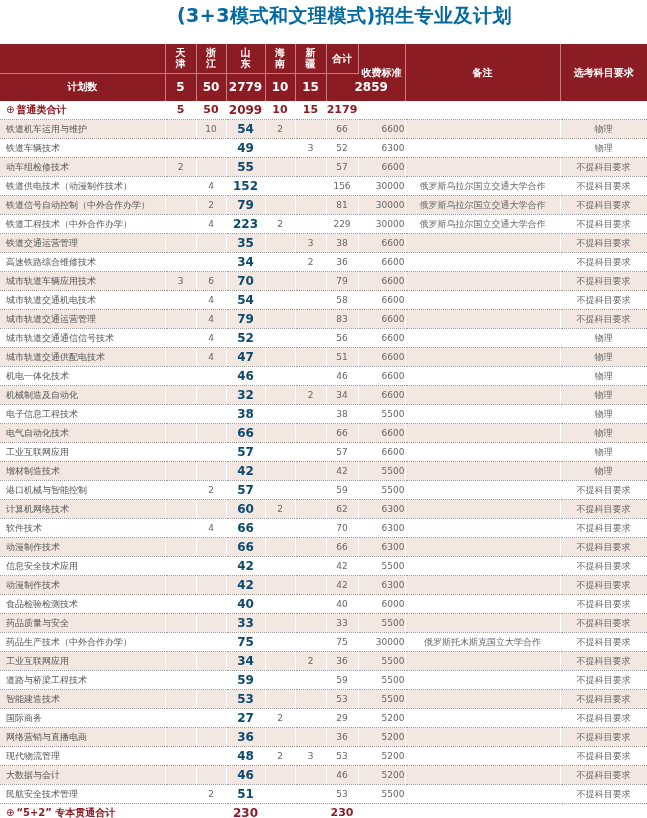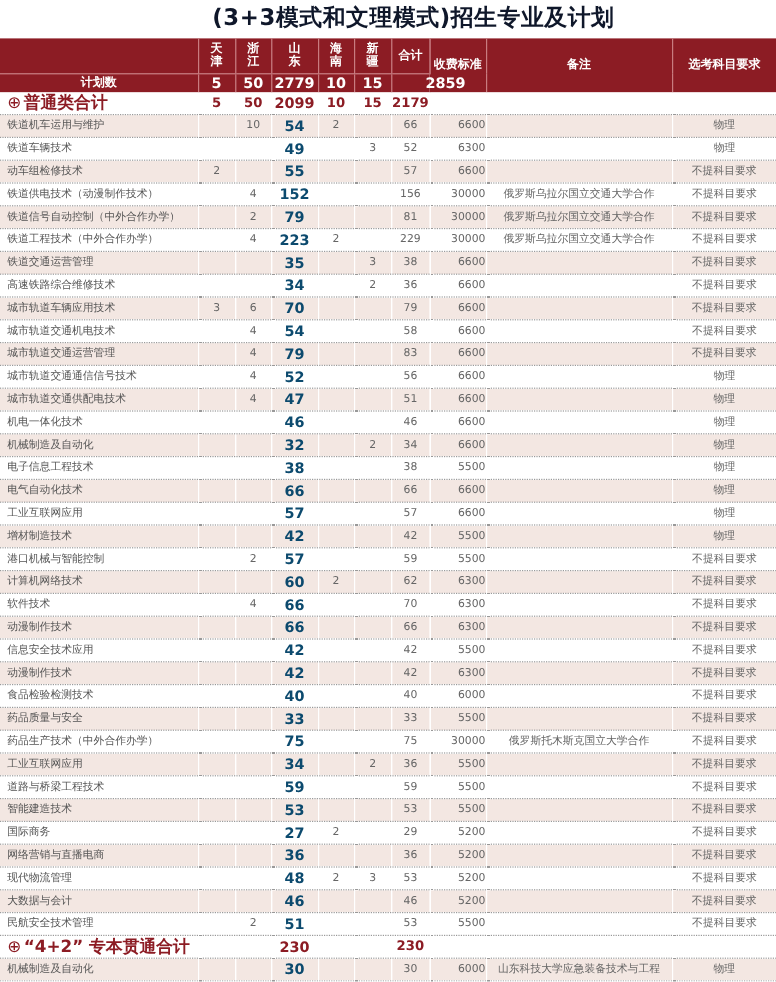--- a/index.html
+++ b/index.html
@@ -2,21 +2,21 @@
 <html><head>
   <meta charset="utf-8">
   <style>
     * { box-sizing: border-box; margin: 0; padding: 0; }
     body {
       width: 647px; height: 818px; background: #ffffff; overflow: hidden;
       font-family: "DejaVu Sans", "Liberation Sans", sans-serif;
       color: #555;
     }
     .title {
-      height: 32px; text-align: center; color: #0f172a;
+      height: 44px; text-align: center; color: #0369a1;
       font-size: 19px; font-weight: bold; line-height: 30px; letter-spacing: 0.5px; padding-left: 42px;
     }
     table { width: 647px; border-collapse: collapse; table-layout: fixed; }
     col.c-name { width: 165px; }
     col.c-tj { width: 31px; }
     col.c-zj { width: 30px; }
     col.c-sd { width: 39px; }
     col.c-hn { width: 30px; }
     col.c-xj { width: 31px; }
     col.c-hj { width: 32px; }
@@ -24,39 +24,39 @@
     col.c-note { width: 155px; }
     col.c-req { width: 87px; }
 
     thead th {
       background: #8c1c24; color: #ffffff; font-weight: bold;
       border-right: 1px solid #c87c80; font-size: 10px; text-align: center;
     }
     thead th:last-child { border-right: none; padding-left: 28px; }
     thead tr.h1 th { height: 29px; line-height: 11px; padding: 0; }
     thead tr.h1 th.prov { font-size: 10px; }
-    thead tr.h2 th { height: 16px; font-size: 12px; border-top: 1px solid #c87c80; }
+    thead tr.h2 th { height: 28px; font-size: 12px; border-top: 1px solid #c87c80; }
     thead tr.h2 th.label { font-size: 10px; }
 
     tbody td {
       height: 18.2px; font-size: 9px; line-height: 18px; white-space: nowrap; overflow: hidden;
       border-bottom: 1px dotted #999;
       border-right: 1px solid #ffffff;
       text-align: center; color: #666;
     }
     tbody td:last-child { border-right: none; }
     tbody td.name { text-align: left; padding-left: 6px; color: #555; }
     tbody td.sd { color: #0c4a6e; font-weight: bold; font-size: 12px; }
     tbody td.fee { text-align: right; padding-left: 6px; }
     tbody tr.shade td { background: #f3e7e2; }
     tbody tr.shade td { border-right: 1px solid #ffffff; }
     tbody tr.sub td {
       color: #8c1c24; font-weight: bold; background: #ffffff; font-size: 11px;
     }
-    tbody tr.sub td.name { font-size: 14px; }
+    tbody tr.sub td.name { font-size: 10px; }
     tbody tr.sub td.sd { color: #8c1c24; font-size: 12px; margin-top: 18px; }
     .plus { font-weight: normal; margin-right: 2px; }
   </style>
 </head>
 <body>
 
 <div class="title">(3+3模式和文理模式)招生专业及计划</div>
 
 <table>
   <colgroup>
@@ -533,21 +533,21 @@
         <td>2</td>
         <td class="sd">51</td>
         <td></td>
         <td></td>
         <td>53</td>
         <td class="fee">5500</td>
         <td></td>
         <td>不提科目要求</td>
       </tr>
       <tr class="sub">
-        <td class="name"><span class="plus">⊕</span><span>“4+2” 专本贯通合计</span></td>
+        <td class="name"><span class="plus">⊕</span><span>“5+2” 专本贯通合计</span></td>
         <td></td>
         <td></td>
         <td class="sd">230</td>
         <td></td>
         <td></td>
         <td>230</td>
         <td></td>
         <td></td>
         <td></td>
       </tr>

